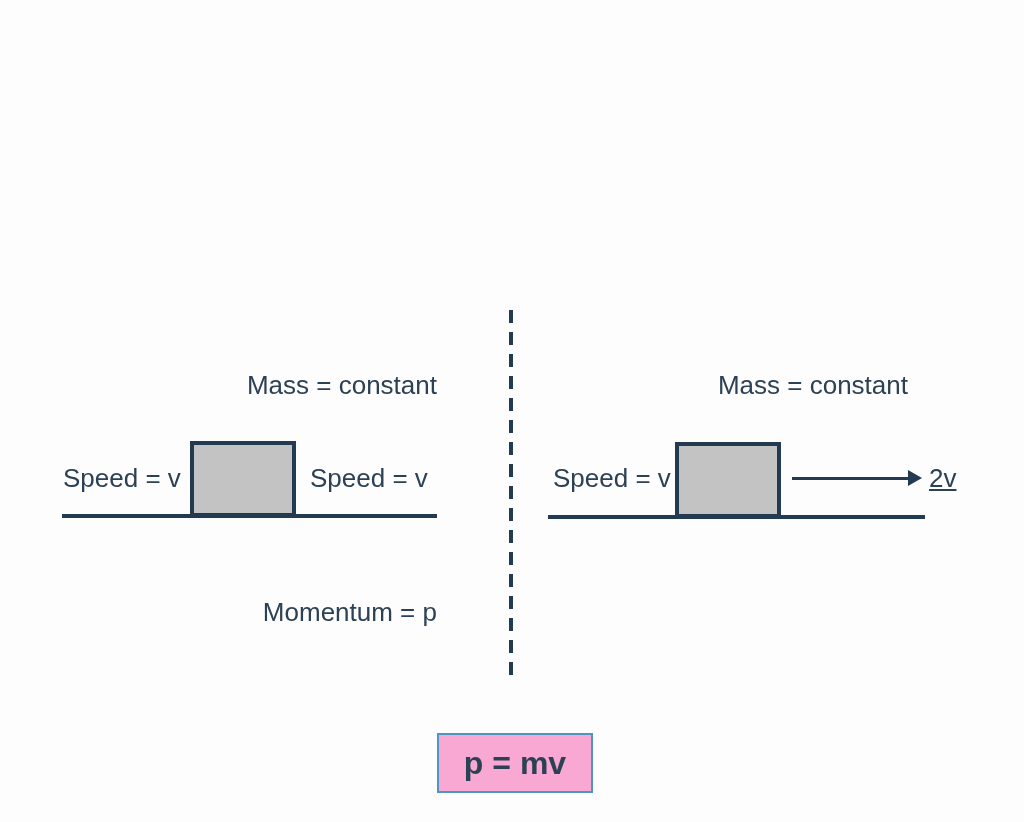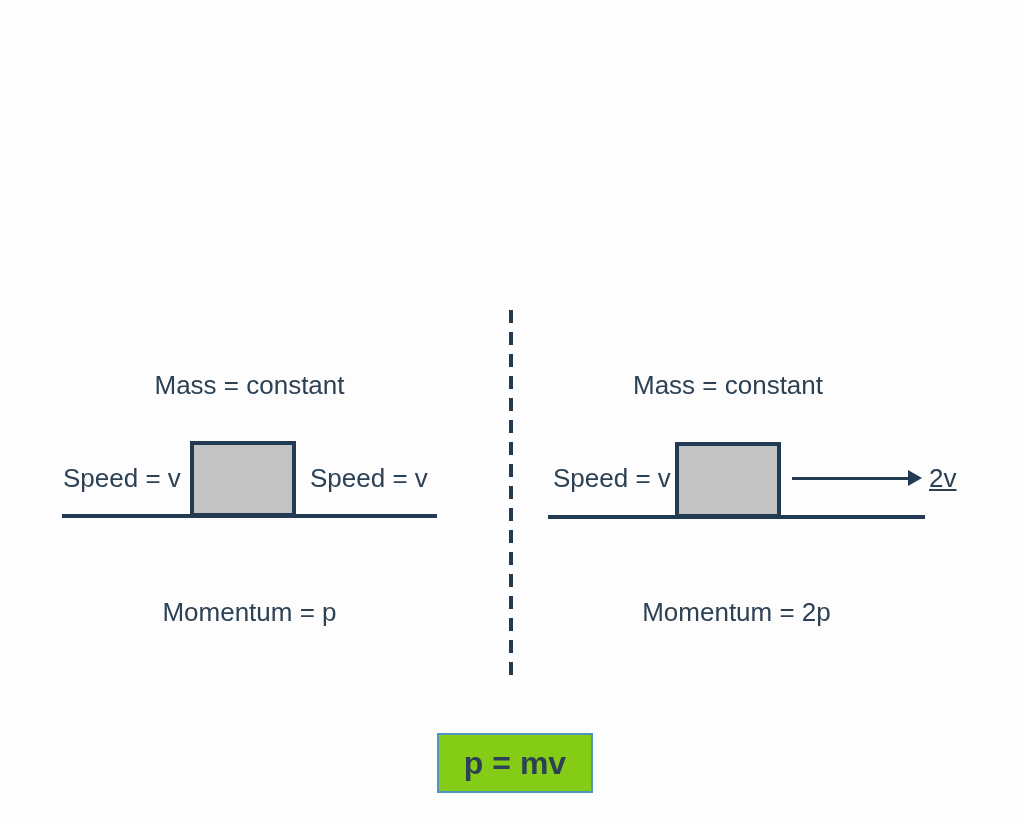--- a/index.html
+++ b/index.html
@@ -17,21 +17,21 @@
     overflow: hidden;
   }
   .label {
     position: absolute;
     font-size: 26px;
     line-height: 30px;
     white-space: nowrap;
     color: #2d4154;
   }
   .centered {
-    text-align: center;
+    text-align: right;
   }
   .ground-line {
     position: absolute;
     height: 4px;
     background: #223a52;
   }
   .mass-block {
     position: absolute;
     width: 106px;
     height: 76px;
@@ -77,21 +77,21 @@
     border-left: 14px solid #223a52;
   }
   .formula-box {
     position: absolute;
     left: 437px;
     top: 733px;
     width: 156px;
     height: 60px;
     box-sizing: border-box;
     border: 2px solid #4e96c2;
-    background: #84cc16;
+    background: #f9a8d4;
     display: flex;
     align-items: center;
     justify-content: center;
   }
   .formula-text {
     font-size: 32px;
     font-weight: bold;
     color: #2d4154;
     white-space: nowrap;
   }
@@ -123,19 +123,18 @@
 
   <div class="velocity-arrow">
     <div class="shaft"></div>
     <div class="head"></div>
   </div>
 
   <div class="label" style="left:929px; top:463px;text-decoration:underline;">2v</div>
 
   <div class="ground-line" style="left:548px; top:515px; width:377px;"></div>
 
-  <div class="label centered" style="left:548px; top:597px; width:377px;">Momentum = 2p</div>
 
   <div class="formula-box">
     <span class="formula-text">p = mv</span>
   </div>
 
 </div>
 
 </body></html>

